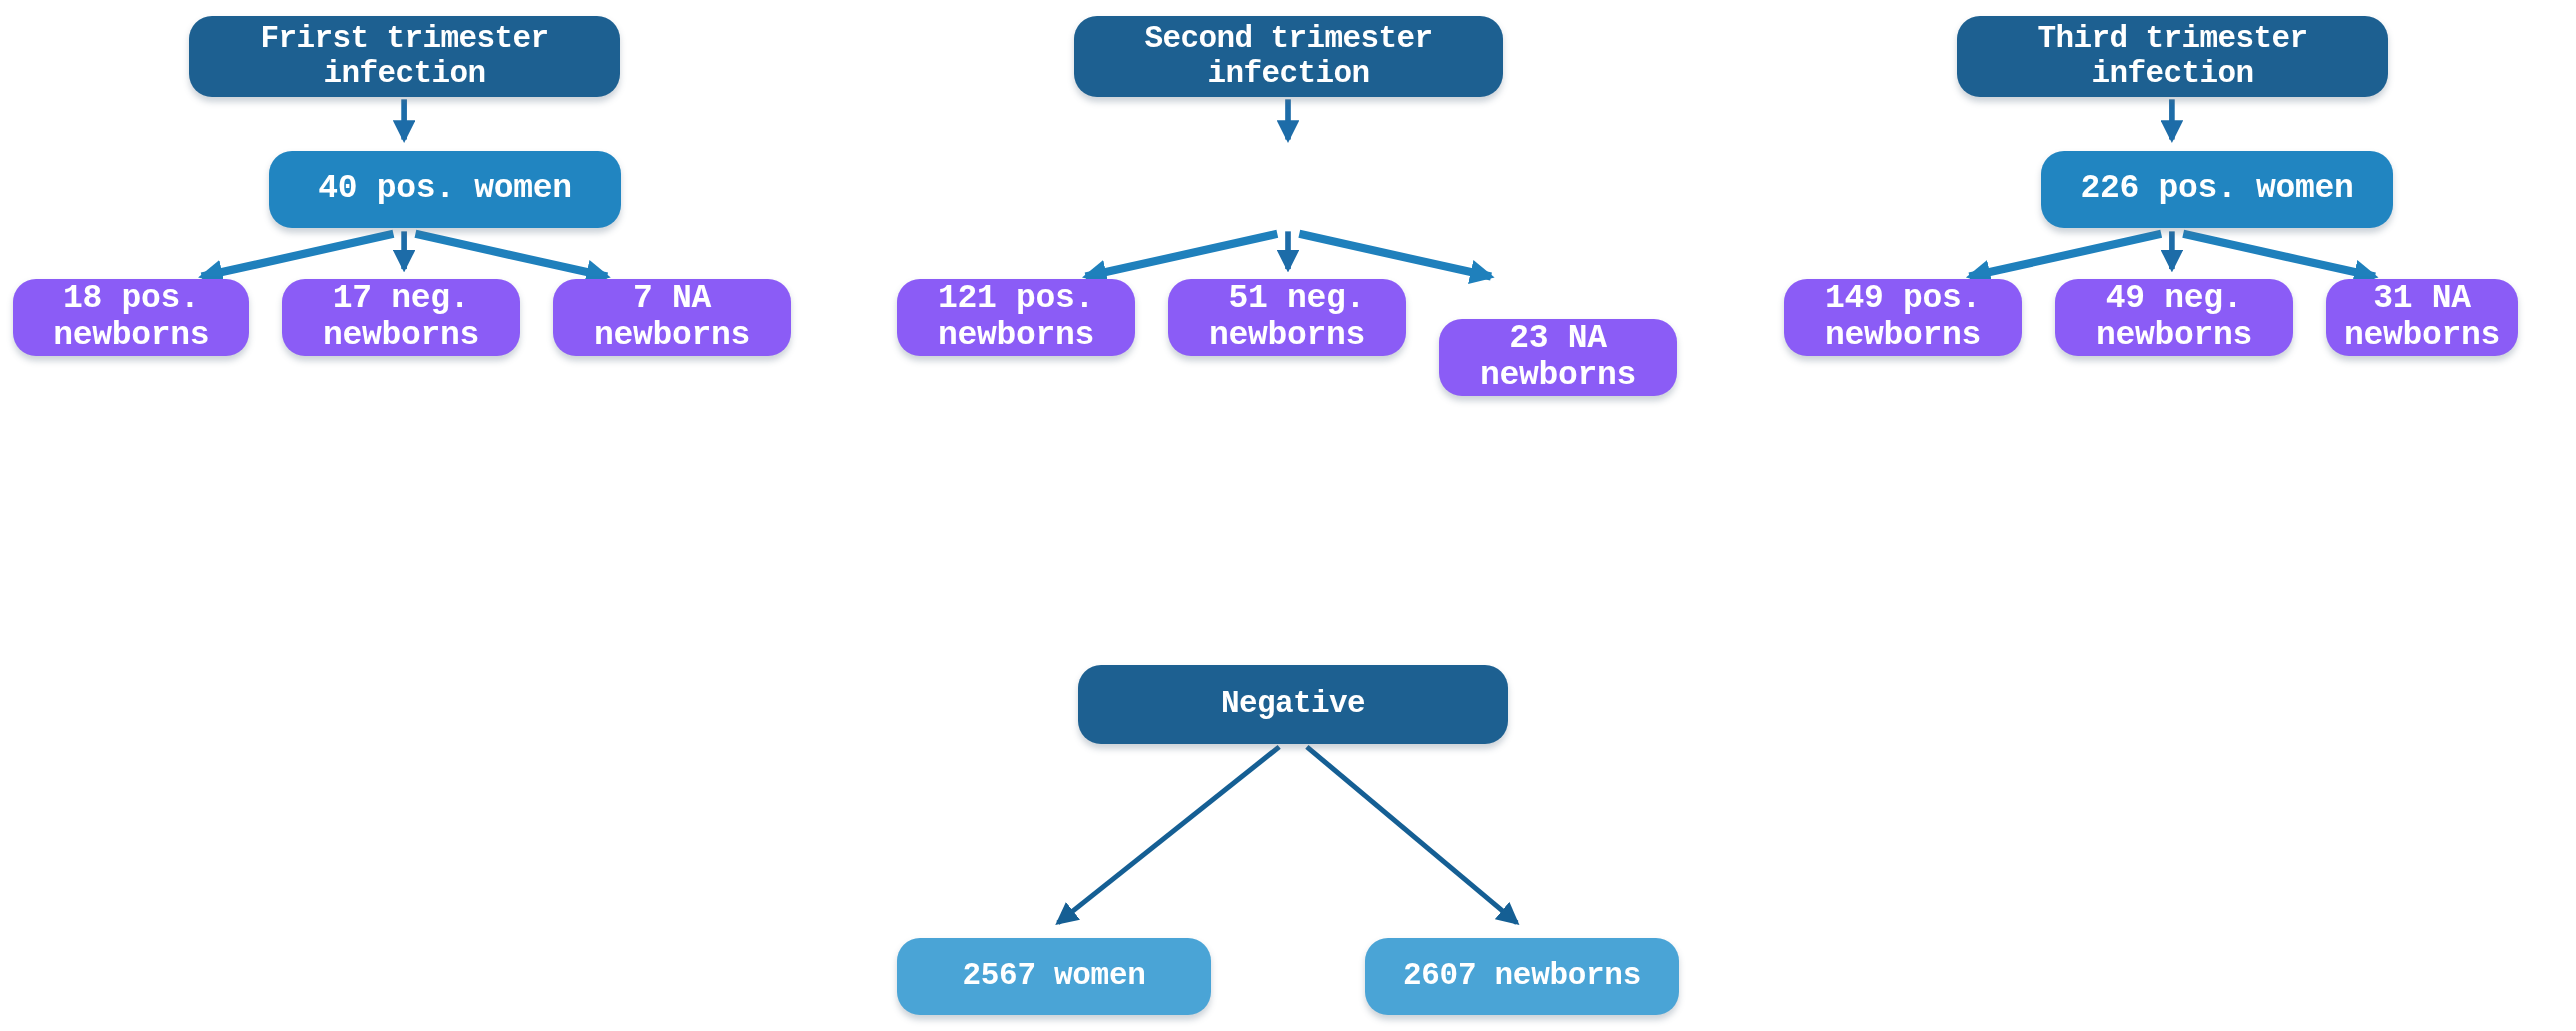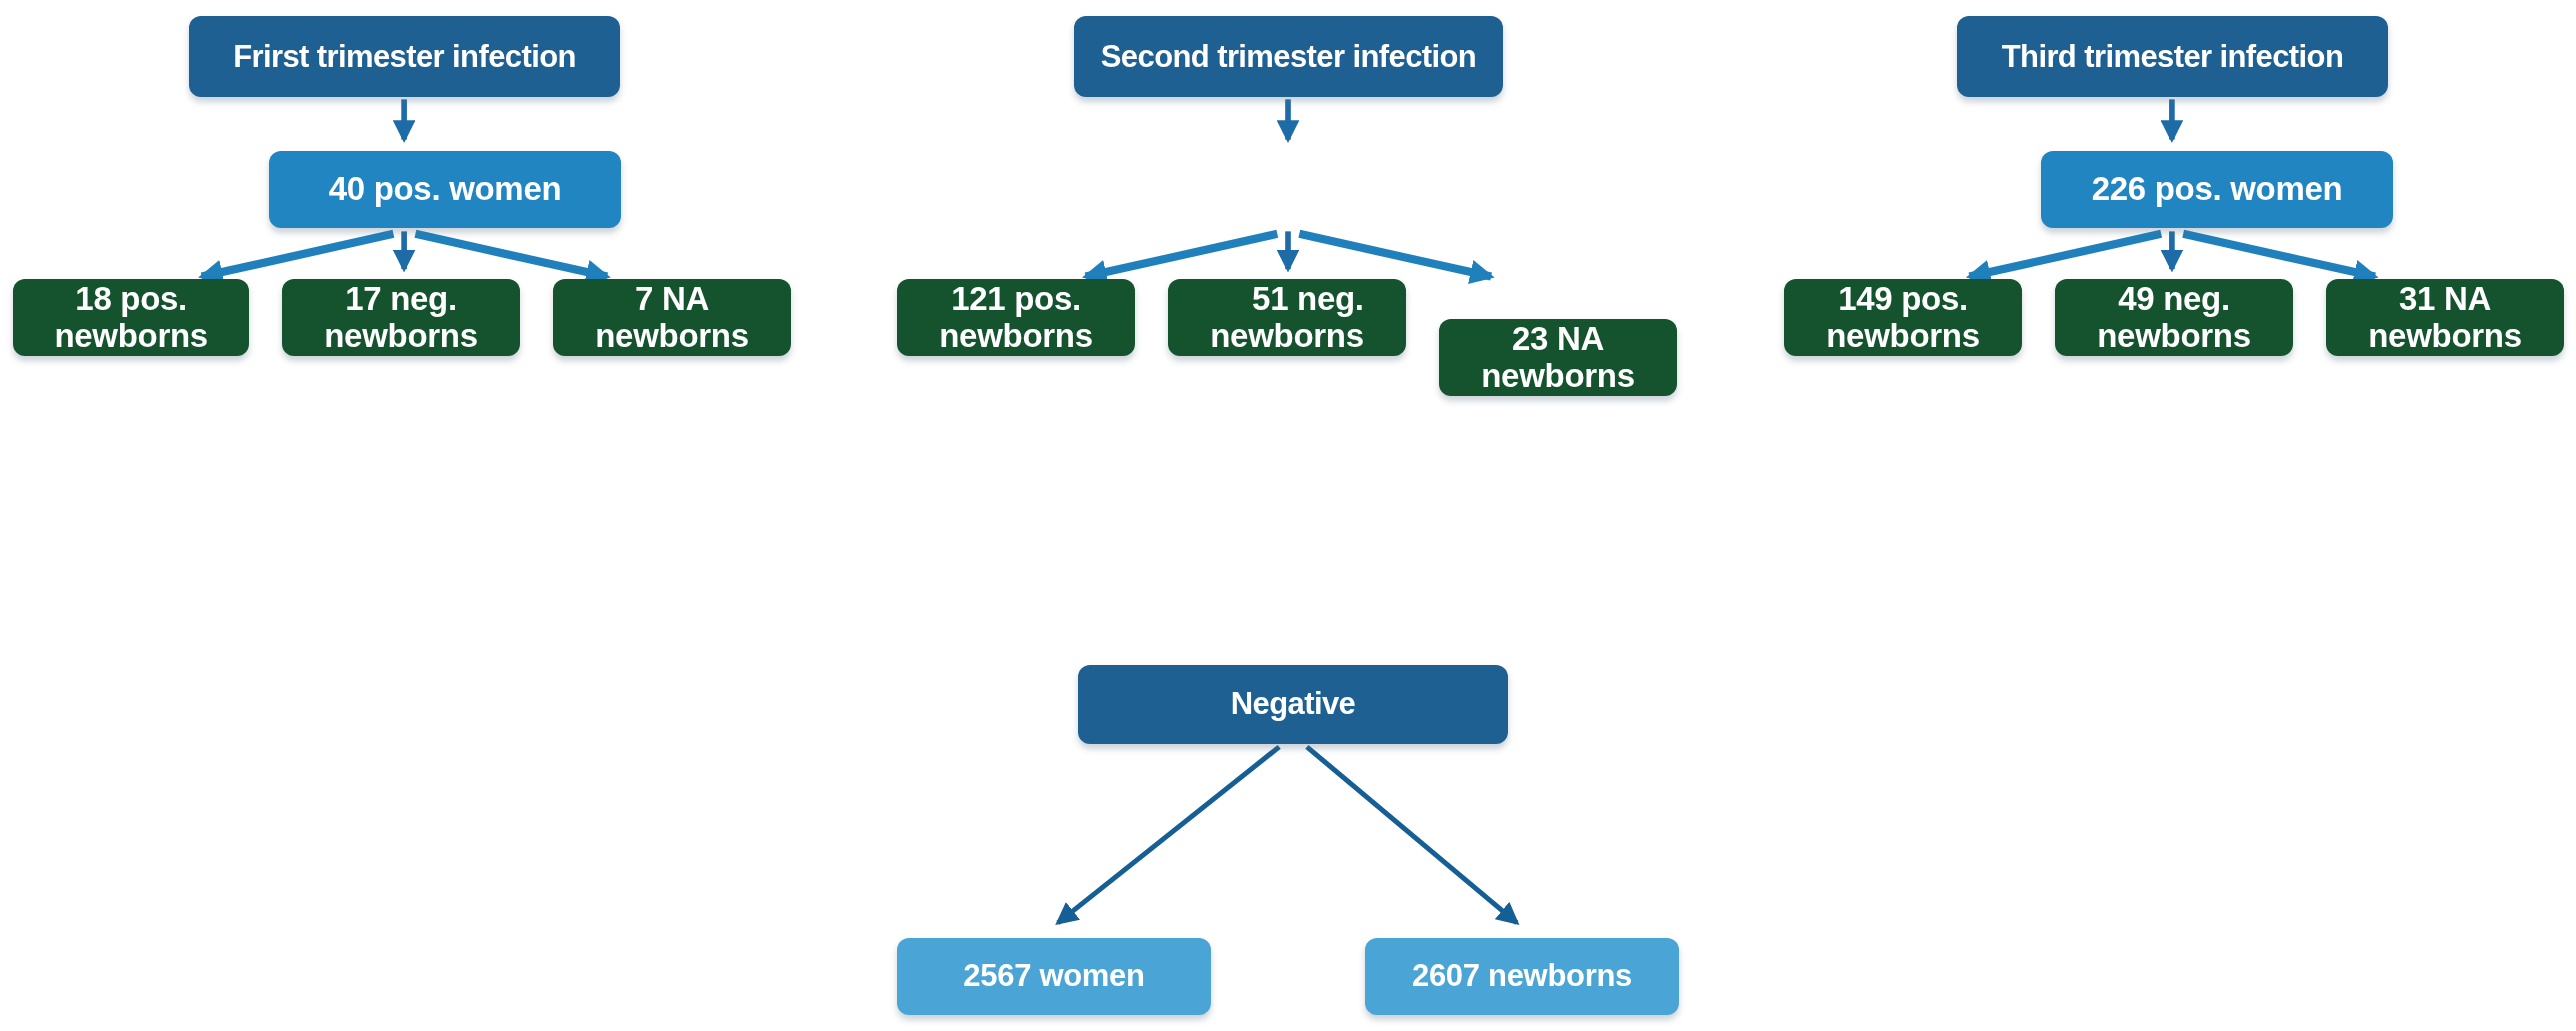--- a/index.html
+++ b/index.html
@@ -18,30 +18,31 @@
     pointer-events: none;
   }
   .box {
     position: absolute;
     display: flex;
     align-items: center;
     justify-content: center;
     text-align: center;
     color: #ffffff;
     font-weight: bold;
-    border-radius: 12px;
+    border-radius: 23px;
     box-shadow: 0 4.4px 6.3px rgba(90,110,130,0.30);
     white-space: pre-line;
     letter-spacing: -0.3px;
     line-height: 1.12;
     box-sizing: border-box;
+    font-family: Liberation Mono, monospace;
   }
   .hdr   { background: #1d6091; font-size: 31px; letter-spacing: -0.6px; }
   .mid   { background: #2185c1; font-size: 33px; margin-left: 44px; }
-  .child { background: #14532d; font-size: 33px; }
+  .child { background: #8b5cf6; font-size: 33px; }
   .negc  { background: #4aa4d6; font-size: 31px; text-align: right; }
 </style>
 </head>
 <body>
 
 <div class="canvas">
 
   <svg class="arrows" viewBox="0 0 4096 1640" xmlns="http://www.w3.org/2000/svg">
     <defs>
       <marker id="m-dark" viewBox="0 0 10 10" refX="8.5" refY="5" markerWidth="4" markerHeight="4" orient="auto">
@@ -90,21 +91,21 @@
 newborns</div>
   <div class="box child" style="left:1439px; top:279px; width:238px; height:77px;margin-top:40px;">23 NA
 newborns</div>
 
   <div class="box hdr" style="left:1957px; top:16.4px;  width:431px; height:81px;">Third trimester infection</div>
   <div class="box mid" style="left:1997px; top:151px; width:352px; height:77px;">226 pos. women</div>
   <div class="box child" style="left:1784px; top:279px; width:238px; height:77px;">149 pos.
 newborns</div>
   <div class="box child" style="left:2055px; top:279px; width:238px; height:77px;">49 neg.
 newborns</div>
-  <div class="box child" style="left:2326px; top:279px; width:238px; height:77px;">31 NA
+  <div class="box child" style="left:2326px; top:279px; width:192px; height:77px;">31 NA
 newborns</div>
 
   <div class="box hdr" style="left:1078px; top:665px; width:430px; height:79px;">Negative</div>
   <div class="box negc" style="left:897px; top:938px; width:314px; height:77px;">2567 women</div>
   <div class="box negc" style="left:1365px; top:938px; width:314px; height:77px;">2607 newborns</div>
 
 </div>
 
 
 </body></html>

